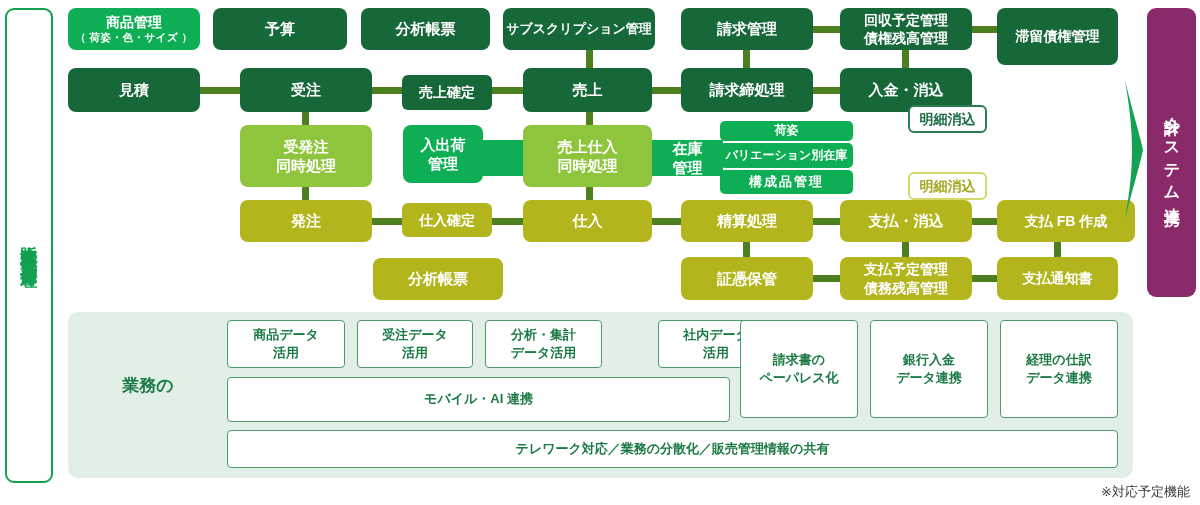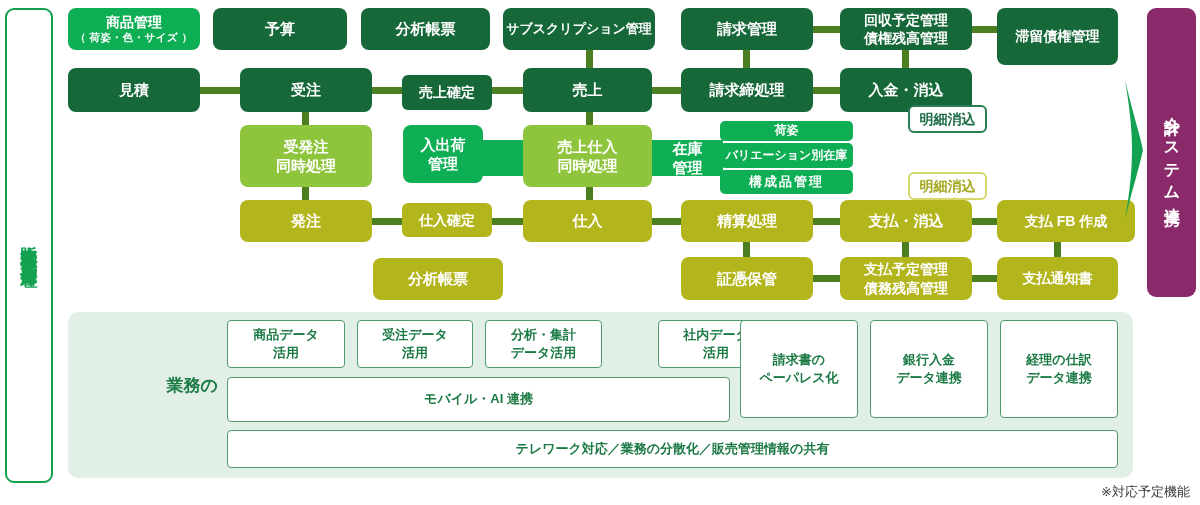--- a/index.html
+++ b/index.html
@@ -27,21 +27,21 @@
   .lrail span{writing-mode:vertical-rl;text-orientation:upright;color:#12A150;
          font-weight:bold;font-size:17px;letter-spacing:2px;}
   .prail{position:absolute;left:1147px;top:8px;width:49px;height:289px;background:#8A2A6B;
          border-radius:9px;display:flex;align-items:center;justify-content:center;}
   .prail span{writing-mode:vertical-rl;text-orientation:upright;color:#fff;
          font-weight:bold;font-size:16px;letter-spacing:3px;}
   .arrow{position:absolute;left:1122px;top:80px;}
 
   .panel{position:absolute;left:68px;top:312px;width:1065px;height:166px;
          background:#E2EFE7;border-radius:10px;}
-  .panel-label{position:absolute;left:78px;top:374px;width:140px;text-align:right;
+  .panel-label{position:absolute;left:78px;top:374px;width:140px;text-align:center;
          color:#1C7A45;font-weight:bold;font-size:17px;line-height:1.45;}
   .dbox{position:absolute;background:#fff;border:1.5px solid #4D9A6C;border-radius:4px;
         color:#1C7A45;display:flex;flex-direction:column;align-items:center;justify-content:center;
         text-align:center;font-weight:bold;font-size:13px;line-height:1.4;box-sizing:border-box;}
   .footnote{position:absolute;right:10px;top:483px;font-size:13px;color:#3A3A3A;font-weight:500;}
 </style>
 </head>
 <body>
 
 <div id="stage">

